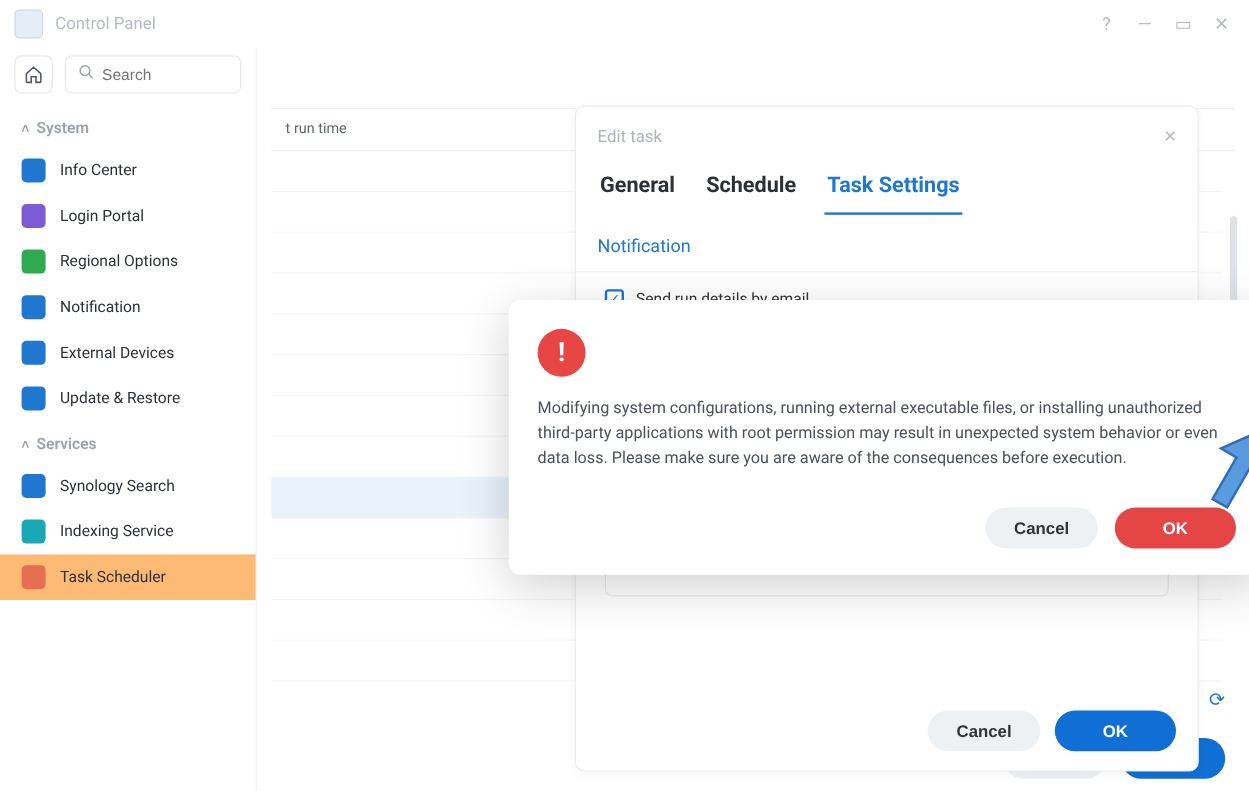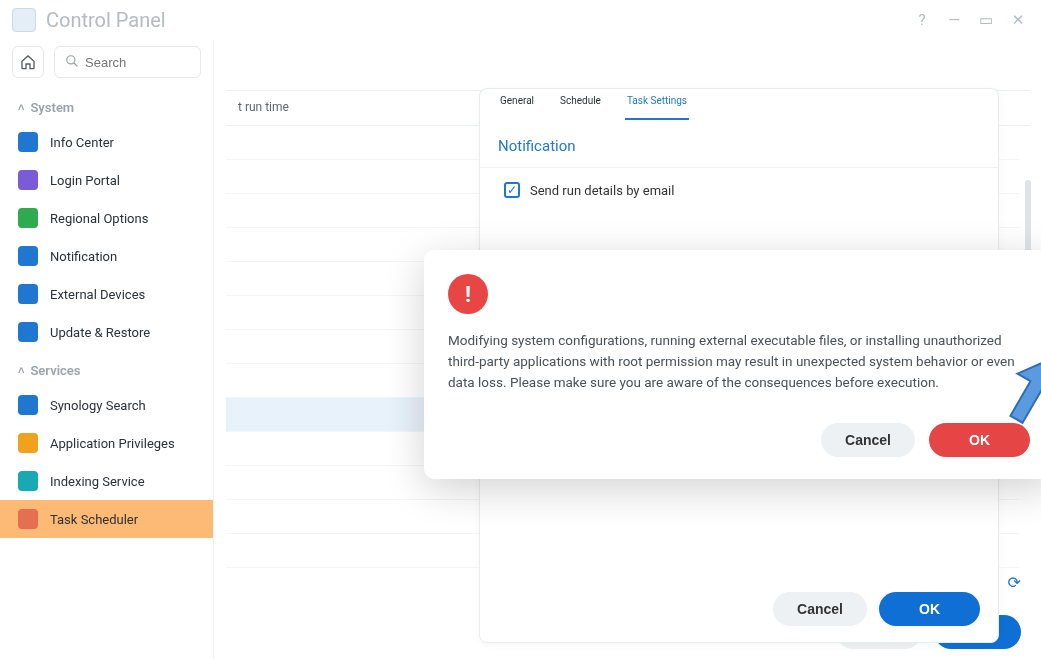--- a/index.html
+++ b/index.html
@@ -1,21 +1,21 @@
 <!DOCTYPE html>
 <html><head>
 <meta charset="utf-8">
 <style>
 * { box-sizing: border-box; margin: 0; padding: 0; }
 body { font-family: -apple-system, BlinkMacSystemFont, "Segoe UI", Roboto, sans-serif; font-size: 13px; color: #333; background: #fff; width: 1041px; height: 659px; overflow: hidden; position: relative; }
 
 
 .titlebar { height: 40px; display: flex; align-items: center; padding: 0 12px; color: #9aa3ab; }
 .titlebar .app-icon { width: 24px; height: 24px; background: #e3eef7; border: 1px solid #cfd9e3; border-radius: 4px; margin-right: 10px; }
-.titlebar .title { font-size: 20px; flex: 1; color: #b5bbc2; }
+.titlebar .title { font-size: 14px; flex: 1; color: #b5bbc2; }
 .titlebar .winbtn { width: 22px; height: 22px; display:flex;align-items:center;justify-content:center; color:#b5bbc2; margin-left:10px; font-size:15px; cursor:pointer; }
 
 .app { display: flex; height: calc(659px - 40px); }
 
 
 .sidebar { width: 214px; border-right: 1px solid #eef0f2; display:flex; flex-direction:column; }
 .search-row { display:flex; align-items:center; gap:10px; padding: 6px 12px 10px 12px; }
 .home-btn { width:32px; height:32px; border:1px solid #e6e8eb; border-radius:6px; display:flex; align-items:center; justify-content:center; color:#575c63; cursor:pointer; }
 .search-box { flex:1; height:32px; border:1px solid #e6e8eb; border-radius:6px; display:flex; align-items:center; padding:0 10px; color:#9aa3ab; }
 .search-box input { border:none; outline:none; font-size:13px; color:#333; width:100%; background:transparent; }
@@ -51,21 +51,21 @@
 .btn.danger { background:#e64545; color:#fff; }
 
 .scroll-track { position:absolute; right:10px; top:140px; width:6px; height:320px; background:transparent; }
 .scroll-thumb { width:6px; height:260px; background:#dfe3e7; border-radius:3px; }
 
 
 .dlg-task { position:absolute; left:265px; top:48px; width:520px; height:555px; background:#fff; border:1px solid #e9ecef; border-radius:8px; box-shadow:0 2px 8px rgba(0,0,0,0.04); }
 .dlg-task .dh { display:flex; align-items:center; justify-content:space-between; padding:14px 18px; color:#adb3ba; font-size:14px; }
 .dlg-task .close { font-size:18px; color:#b8bec5; cursor:pointer; }
 .tabs { display:flex; gap:22px; padding:0 18px; border-bottom:1px solid transparent; }
-.tab { padding:6px 2px 12px 2px; font-size:10px; font-weight:400; color:#2b3036; cursor:pointer; }
+.tab { padding:6px 2px 12px 2px; font-size:18px; font-weight:700; color:#2b3036; cursor:pointer; }
 .tab.active { color:#1f77d0; border-bottom:2px solid #1f77d0; }
 .sect-title { color:#1f77d0; font-size:15px; padding:16px 18px 12px 18px; border-bottom:1px solid #eef2f5; margin:0 0 10px 0; }
 .chk-row { display:flex; align-items:center; gap:10px; padding:4px 24px 10px 24px; color:#333; }
 .chk { width:16px; height:16px; border:2px solid #1f77d0; border-radius:3px; display:flex; align-items:center; justify-content:center; color:#1f77d0; font-size:12px; }
 
 .code-box { margin:120px 24px 10px 24px; border:1px solid #e6e9ed; border-radius:6px; padding:10px 12px; font-family:monospace; font-size:13px; color:#333; height:110px; overflow:hidden; }
 .code-box .ln { white-space:nowrap; }
 
 .dlg-task .df { position:absolute; bottom:16px; right:18px; display:flex; gap:12px; }
 
@@ -140,24 +140,20 @@
         </div>
         <div class="section-hd">
           <span class="chev">˄</span>
           <span>Services</span>
         </div>
         <div class="nav-item ">
       <span class="ic" style="background:#1f77d0"></span>
       <span>Synology Search</span>
         </div>
         <div class="nav-item ">
-      <span class="ic" style="background:#f0a21f"></span>
-      <span>Application Privileges</span>
-        </div>
-        <div class="nav-item ">
       <span class="ic" style="background:#19a9b4"></span>
       <span>Indexing Service</span>
         </div>
         <div class="nav-item active">
       <span class="ic" style="background:#e76f51"></span>
       <span>Task Scheduler</span>
         </div>
       </div>
   </div>
 
@@ -229,20 +225,24 @@
       <span>155 items</span>
       <span class="refresh-ic">⟳</span>
     </div>
 
     <div class="bottom-actions">
       <button class="btn ghost">Reset</button>
       <button class="btn primary">Apply</button>
     </div>
 
     <div class="dlg-task">
+      <div class="dh">
+        <span>Edit task</span>
+        <span class="close">×</span>
+      </div>
       <div class="tabs">
         <div class="tab">General</div>
         <div class="tab">Schedule</div>
         <div class="tab active">Task Settings</div>
       </div>
       <div class="sect-title">Notification</div>
       <div class="chk-row">
         <div class="chk">✓</div>
         <span>Send run details by email</span>
       </div>

